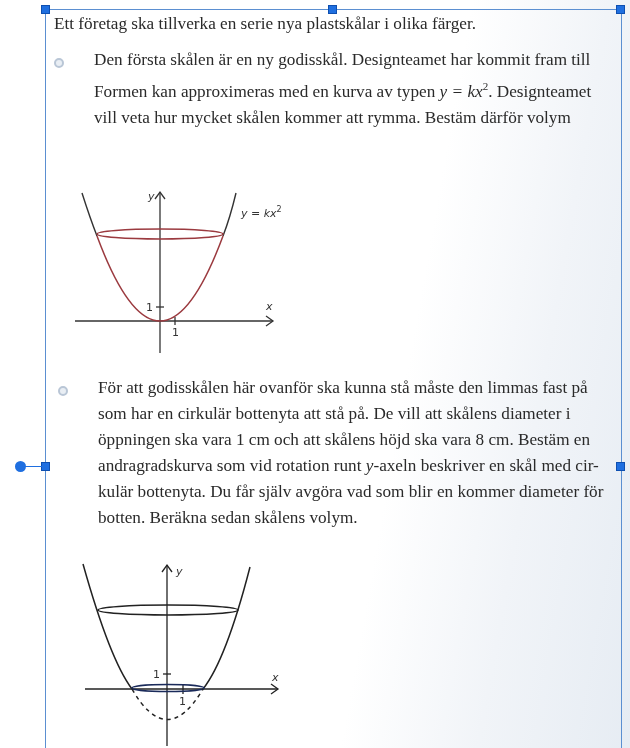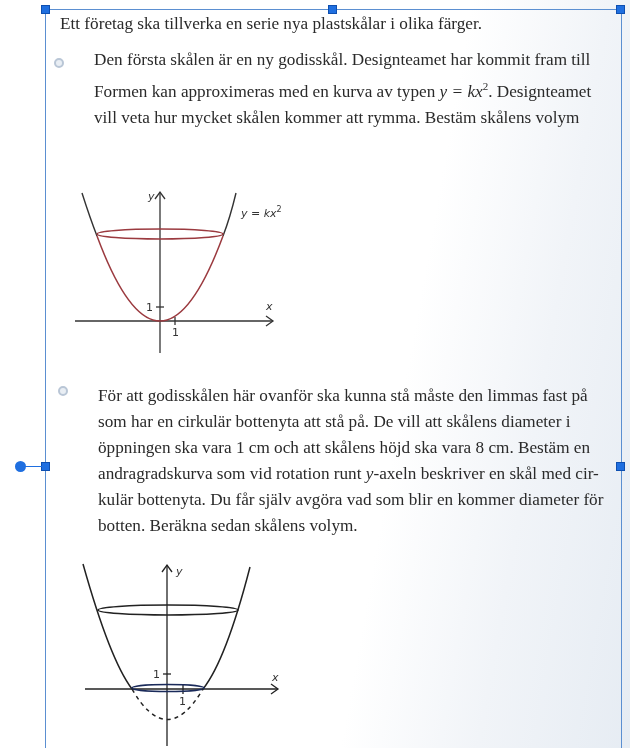--- a/index.html
+++ b/index.html
@@ -35,27 +35,27 @@
 
 <div class="frame"></div>
 <div class="handle" style="left:41px;top:5px"></div>
 <div class="handle" style="left:328px;top:5px"></div>
 <div class="handle" style="left:616px;top:5px"></div>
 <div class="handle" style="left:41px;top:462px"></div>
 <div class="handle" style="left:616px;top:462px"></div>
 <div class="rot-line" style="left:22px;top:466px;width:20px"></div>
 <div class="rot-dot" style="left:15px;top:461px"></div>
 
-<div class="text" style="left:60px;top:11px">Ett företag ska tillverka en serie nya plastskålar i olika färger.</div>
+<div class="text" style="left:54px;top:11px">Ett företag ska tillverka en serie nya plastskålar i olika färger.</div>
 
 <div class="bullet" style="left:54px;top:58px"></div>
 <div class="text" style="left:74px;top:47px">
   <span class="line">Den första skålen är en ny godisskål. Designteamet har kommit fram till</span>
   <span class="line"><span>Formen kan approximeras med en kurva av typen </span><i>y = kx</i><sup style="font-size:11px">2</sup><span>. Designteamet</span></span>
-  <span class="line">vill veta hur mycket skålen kommer att rymma. Bestäm skålens volym</span>
+  <span class="line">vill veta hur mycket skålen kommer att rymma. Bestäm därför volym</span>
 </div>
 
 <svg width="240" height="180" style="left:60px;top:180px">
   <g stroke="#333" stroke-width="1.3" fill="none">
     <line x1="15" y1="141" x2="213" y2="141"></line>
     <polyline points="206,136 213,141 206,146"></polyline>
     <line x1="100" y1="12" x2="100" y2="173"></line>
     <polyline points="95,19 100,12 105,19"></polyline>
     <line x1="96" y1="127" x2="104" y2="127"></line>
     <line x1="115" y1="137" x2="115" y2="145"></line>
@@ -67,21 +67,21 @@
   <path d="M37,56 Q100,226 163,56" stroke="#9b3a3f" stroke-width="1.5" fill="none"></path>
   <ellipse cx="100" cy="54" rx="63" ry="5" stroke="#9b3a3f" stroke-width="1.5" fill="none"></ellipse>
   <text x="88" y="20" font-size="11" font-style="italic" fill="#333" font-family="DejaVu Sans, sans-serif">y</text>
   <text x="206" y="130" font-size="11" font-style="italic" fill="#333" font-family="DejaVu Sans, sans-serif">x</text>
   <text x="86" y="131" font-size="11" fill="#333" font-family="DejaVu Sans, sans-serif">1</text>
   <text x="112" y="156" font-size="11" fill="#333" font-family="DejaVu Sans, sans-serif">1</text>
   <text x="181" y="37" font-size="11" fill="#333" font-family="DejaVu Sans, sans-serif"><tspan font-style="italic">y = kx</tspan><tspan dy="-5" font-size="8">2</tspan></text>
 </svg>
 
 <div class="bullet" style="left:58px;top:386px"></div>
-<div class="text" style="left:78px;top:383px">
+<div class="text" style="left:78px;top:375px">
   <span class="line">För att godisskålen här ovanför ska kunna stå måste den limmas fast på</span>
   <span class="line">som har en cirkulär bottenyta att stå på. De vill att skålens diameter i</span>
   <span class="line">öppningen ska vara 1 cm och att skålens höjd ska vara 8 cm. Bestäm en</span>
   <span class="line"><span>andragradskurva som vid rotation runt </span><i>y</i><span>-axeln beskriver en skål med cir-</span></span>
   <span class="line">kulär bottenyta. Du får själv avgöra vad som blir en kommer diameter för</span>
   <span class="line">botten. Beräkna sedan skålens volym.</span>
 </div>
 
 <svg width="240" height="198" style="left:60px;top:550px">
   <g stroke="#222" stroke-width="1.3" fill="none">

